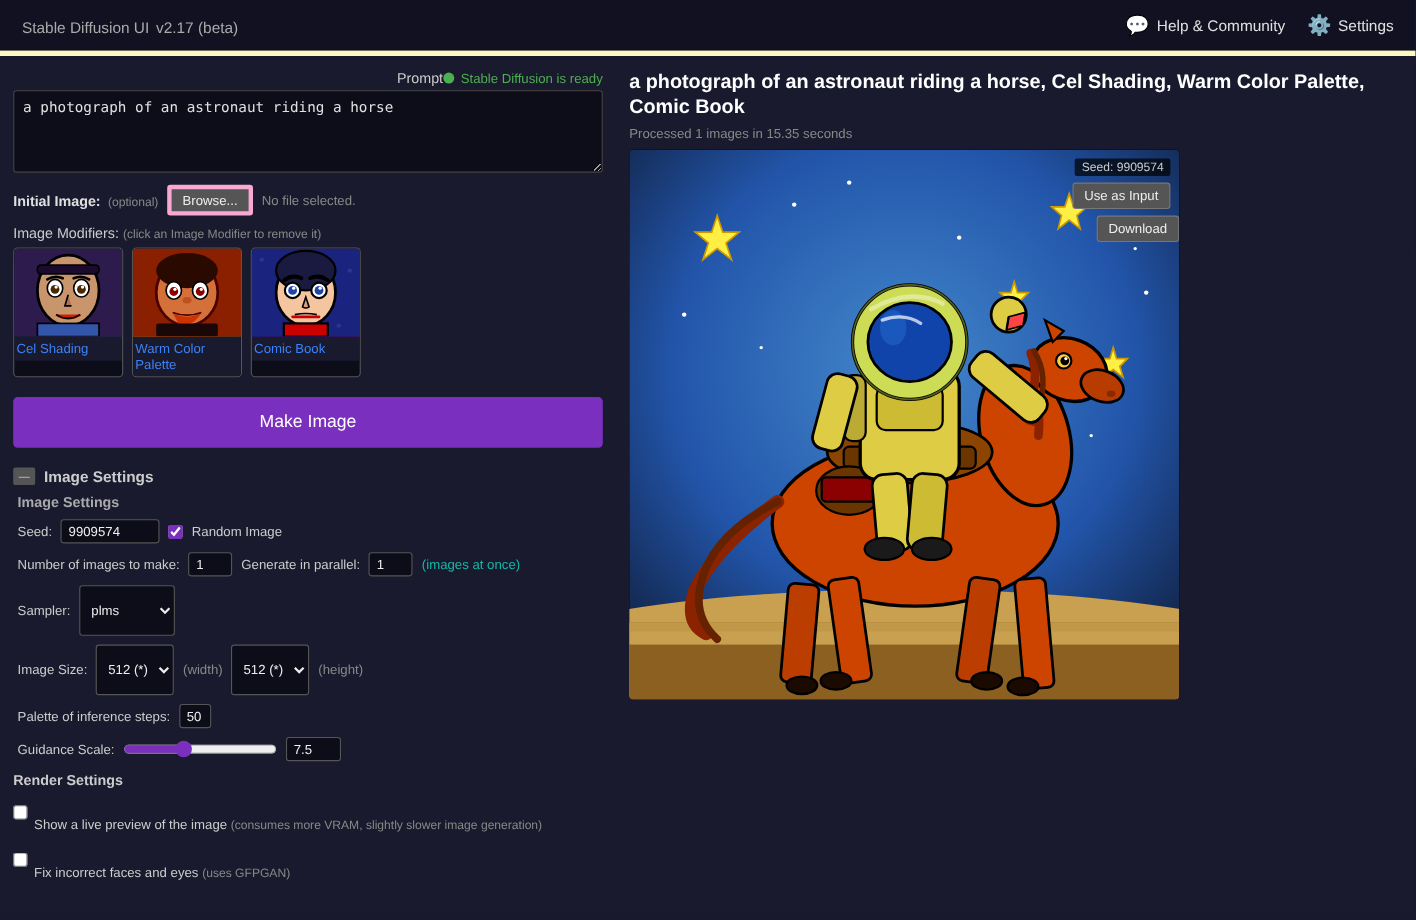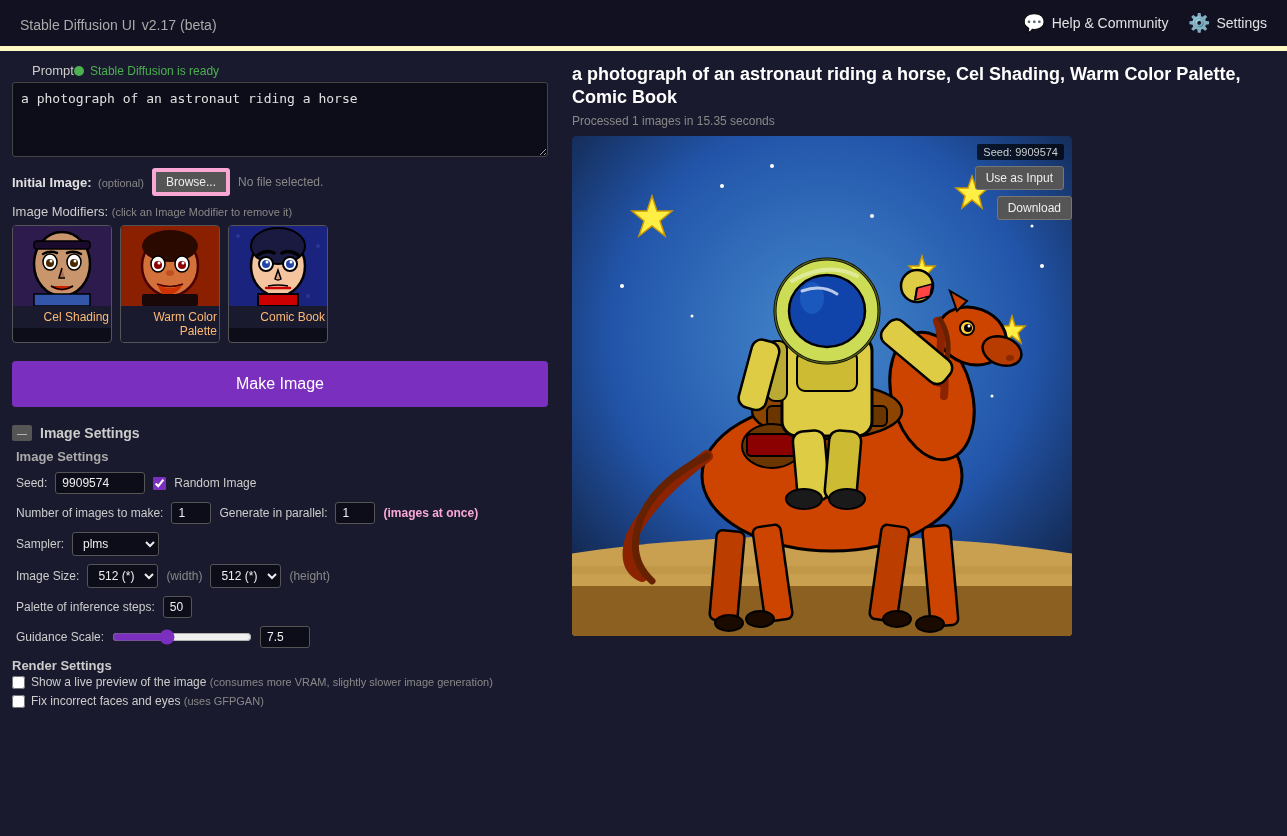--- a/index.html
+++ b/index.html
@@ -62,22 +62,21 @@
       padding: 12px;
       background: #1a1a2e;
       overflow-y: auto;
     }
     .prompt-label {
       font-size: 13px;
       margin-bottom: 4px;
       color: #ccc;
       display: flex;
       align-items: center;
-      justify-content: flex-start;
-      margin-left: 20px;
+      justify-content: flex-end;
     }
     .status-dot {
       display: flex;
       align-items: center;
       gap: 6px;
       color: #4caf50;
       font-size: 12px;
     }
     .dot {
       width: 10px; height: 10px;
@@ -138,24 +137,24 @@
       align-items: center;
     }
     .modifier-img {
       width: 100px;
       height: 80px;
       display: block;
       position: relative;
       overflow: hidden;
     }
     .modifier-label {
-      text-align: right;
+      text-align: left;
       padding: 4px 2px;
       font-size: 12px;
-      color: #fdba74;
+      color: #3b82f6;
       background: #1a1a2e;
       width: 100%;
     }
     
     .cel-shading-art {
       background: linear-gradient(135deg, #1a1a2e 0%, #2d2d5e 100%);
     }
     .warm-palette-art {
       background: linear-gradient(135deg, #8b0000 0%, #cc5500 50%, #8b4513 100%);
     }
@@ -220,21 +219,21 @@
       border-radius: 3px;
       font-size: 12px;
     }
     input[type="checkbox"] {
       accent-color: #7b2fbe;
     }
     select {
       background: #0d0d1a;
       border: 1px solid #555;
       color: #eee;
-      padding: 3px 6px;
+      padding: 14px 6px;
       border-radius: 3px;
       font-size: 12px;
     }
     .seed-input { width: 90px; }
     .num-input { width: 40px; }
     .steps-input { width: 29px; }
     .guidance-input { width: 50px; }
     .slider-row {
       display: flex;
       align-items: center;
@@ -255,20 +254,21 @@
     }
     .render-option {
       display: flex;
       align-items: center;
       gap: 6px;
       margin-bottom: 5px;
     }
     .render-option label {
       font-size: 12px;
       color: #ccc;
+      margin-top: 24px;
     }
     .render-option small {
       color: #888;
       font-size: 11px;
     }
     
     .output-title {
       font-size: 18px;
       font-weight: bold;
       color: #fff;
@@ -522,21 +522,21 @@
         <input type="text" class="seed-input" value="9909574" style="">
         <input type="checkbox" checked="" style="">
         <label>Random Image</label>
       </div>
 
       <div class="settings-row">
         <label>Number of images to make:</label>
         <input type="text" class="num-input" value="1" style="">
         <label>Generate in parallel:</label>
         <input type="text" class="num-input" value="1" style="">
-        <label style="color:#f9a8d4;font-weight:bold;">(images at once)</label>
+        <label style="color:#14b8a6;">(images at once)</label>
       </div>
 
       <div class="settings-row">
         <label>Sampler:</label>
         <select>
           <option>plms</option>
           <option>ddim</option>
           <option>k_lms</option>
           <option>k_euler</option>
           <option>k_euler_a</option>

